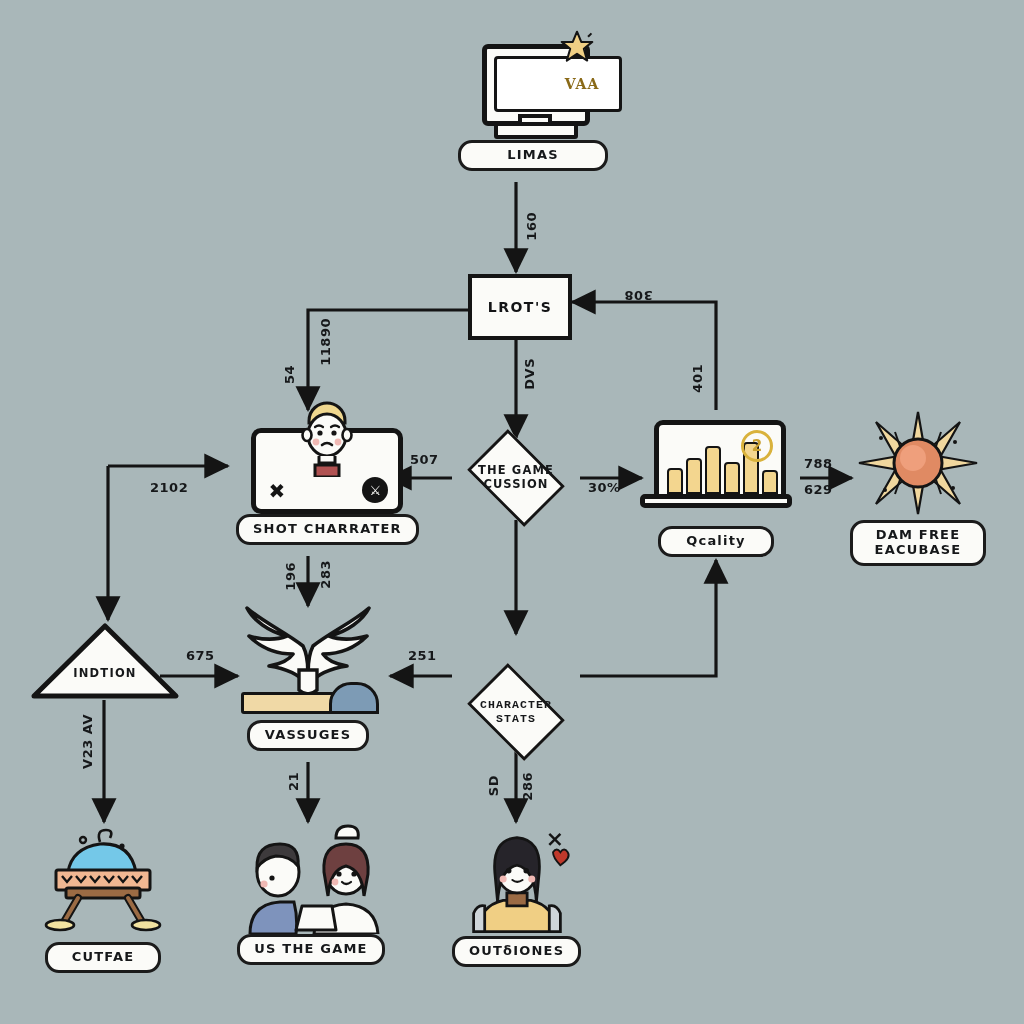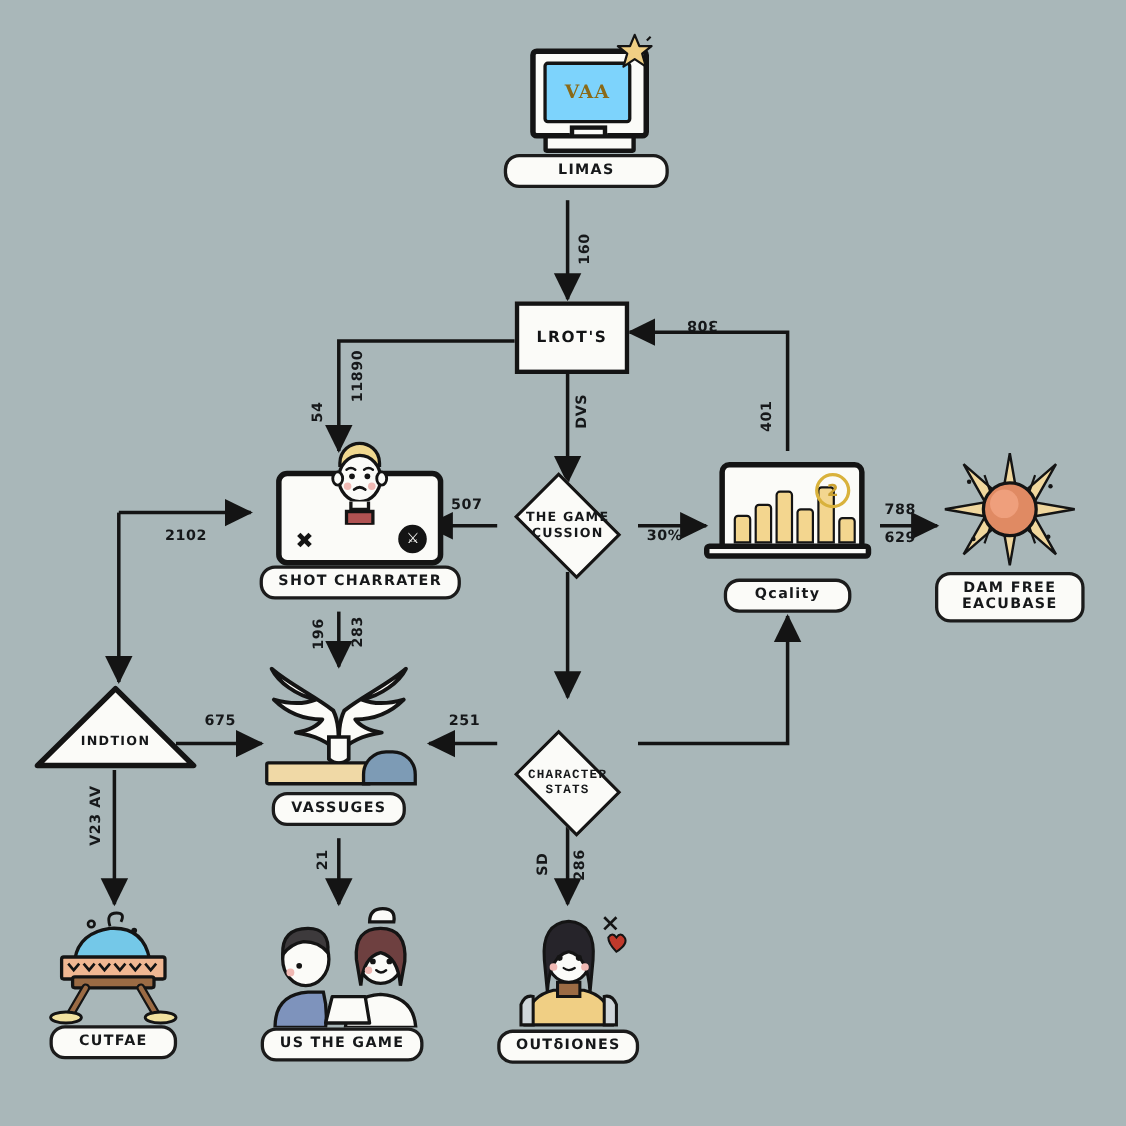--- a/index.html
+++ b/index.html
@@ -81,24 +81,25 @@
   .vert{writing-mode:vertical-rl;transform:rotate(180deg);}
 
   
   .monitor{width:110px;height:104px;position:relative;}
   .mon-body{
     position:absolute;left:4px;top:6px;width:98px;height:72px;
     background:#fbfbf8;border:5px solid #141414;border-radius:6px;
   }
   .mon-screen{
     position:absolute;left:16px;top:18px;width:74px;height:50px;
-    background:#7dd3fc;border:3px solid #141414;border-radius:4px;
+    background:#ffffff;border:3px solid #141414;border-radius:4px;
     display:flex;align-items:center;justify-content:center;
-    font-size:17px;font-weight:800;color:#8a6a18;letter-spacing:1px;
+    font-size:14px;font-weight:800;color:#8a6a18;letter-spacing:1px;
     font-family:"DejaVu Serif",serif;
+    padding-left:48px;
   }
   .mon-neck{position:absolute;left:40px;top:76px;width:26px;height:10px;background:#fbfbf8;border:4px solid #141414;}
   .mon-base{position:absolute;left:16px;top:84px;width:76px;height:9px;background:#fbfbf8;border:4px solid #141414;border-radius:3px;}
   .star{
     position:absolute;right:-6px;top:-8px;width:34px;height:34px;
   }
 
   
   .boycard{width:142px;height:76px;background:#fbfbf8;border:5px solid #141414;border-radius:10px;position:relative;}
   .boyhead{position:absolute;left:50%;top:-34px;transform:translateX(-50%);width:64px;height:78px;}
@@ -361,21 +362,21 @@
         </g>
         <rect x="28" y="62" width="74" height="10" fill="#9b6b44" stroke="#141414" stroke-width="3" rx="2"></rect>
         <path d="M40 72 L26 96" stroke="#141414" stroke-width="8" fill="none" stroke-linecap="round"></path>
         <path d="M40 72 L26 96" stroke="#9b6b44" stroke-width="4" fill="none" stroke-linecap="round"></path>
         <path d="M90 72 L104 96" stroke="#141414" stroke-width="8" fill="none" stroke-linecap="round"></path>
         <path d="M90 72 L104 96" stroke="#9b6b44" stroke-width="4" fill="none" stroke-linecap="round"></path>
         <ellipse cx="22" cy="99" rx="14" ry="5" fill="#f2e2a0" stroke="#141414" stroke-width="2.6"></ellipse>
         <ellipse cx="108" cy="99" rx="14" ry="5" fill="#f2e2a0" stroke="#141414" stroke-width="2.6"></ellipse>
       </svg>
     </div>
-    <div class="caption" style="margin-top:0;min-width:116px;">CUTFAE</div>
+    <div class="caption" style="margin-top:10px;min-width:116px;">CUTFAE</div>
   </div>
 
   <div class="node" style="left:236px;top:822px;">
     <div class="art">
       <svg class="people" viewBox="0 0 150 112">
 
         <path d="M14 112 Q14 82, 44 80 L58 80 Q62 96, 60 112 Z" fill="#7e93bc" stroke="#141414" stroke-width="3"></path>
         <ellipse cx="42" cy="50" rx="21" ry="24" fill="#fbfbf8" stroke="#141414" stroke-width="3"></ellipse>
         <path d="M21 46 Q20 22, 44 22 Q64 22, 62 44 Q54 34, 40 34 Q28 36, 21 46 Z" fill="#3d3a3c" stroke="#141414" stroke-width="3"></path>
         <circle cx="36" cy="56" r="2.6" fill="#141414"></circle>

